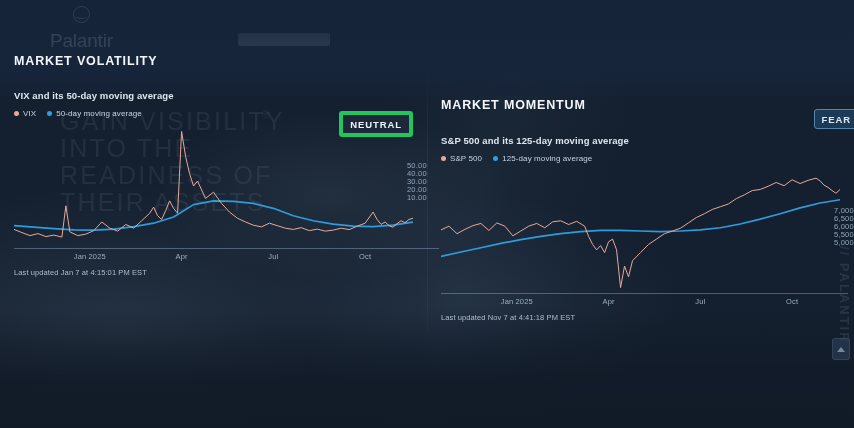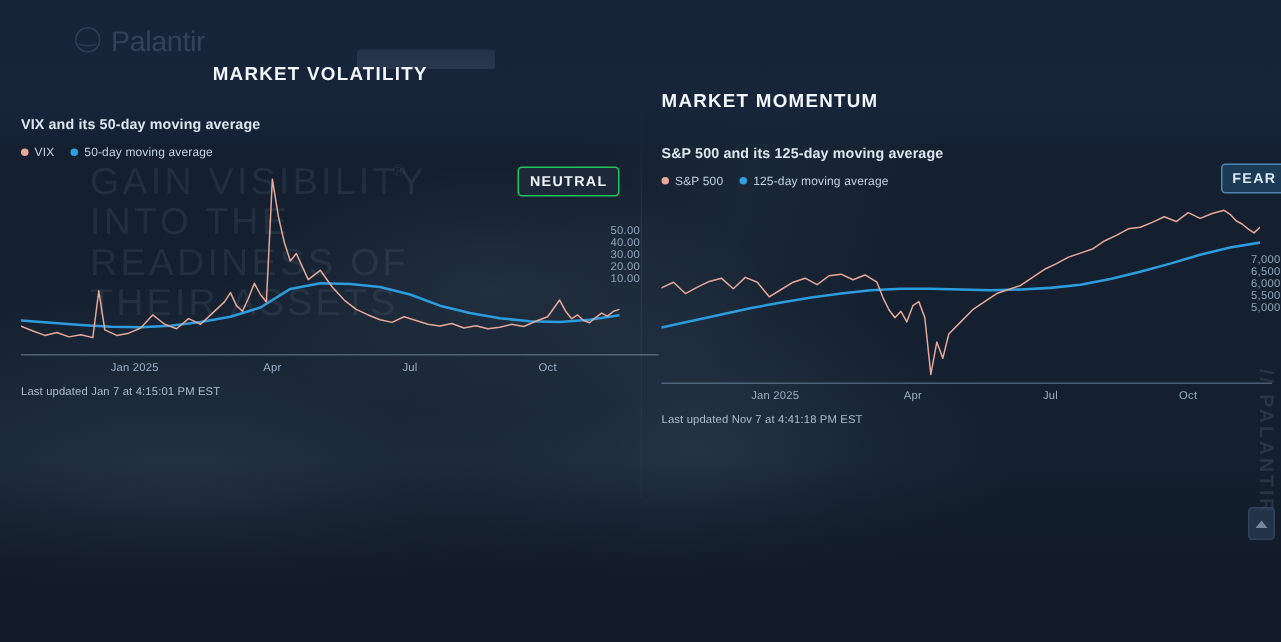--- a/index.html
+++ b/index.html
@@ -58,23 +58,24 @@
   }
   #watermark-tm {
     position: absolute;
     left: 262px; top: 108px;
     font-size: 11px;
     color: rgba(190,212,235,0.085);
   }
 
   
   #brand {
-    position: absolute; left: 50px; top: 18px;
-    display: flex; gap: 7px;
+    position: absolute; left: 50px; top: 6px;
+    display: flex; align-items: center; gap: 7px;
     opacity: 0.30;
+    flex-direction: column;
   }
   #brand .mark {
     width: 17px; height: 17px; border-radius: 50%;
     border: 1.6px solid rgba(185,205,228,0.50);
     position: relative;
   }
   #brand .mark::after {
     content: "";
     position: absolute; left: 1px; right: 1px; bottom: 3px; height: 4px;
     border-bottom: 1.6px solid rgba(185,205,228,0.50);
@@ -138,37 +139,37 @@
     background: linear-gradient(180deg, rgba(140,170,205,0) 0%, rgba(140,170,205,0.09) 30%, rgba(140,170,205,0.04) 100%);
   }
 
   .panel-title {
     font-size: 12.5px;
     font-weight: 700;
     letter-spacing: 0.85px;
     color: #f2f6fa;
     text-transform: uppercase;
   }
-  .panel-left .panel-title { margin-top: 42px; text-align: center; }
-  .panel-right .panel-title { margin-top: 60px; }
+  .panel-left .panel-title { margin-top: 54px; }
+  .panel-right .panel-title { margin-top: 98px; }
 
   .badge {
     position: absolute;
     font-size: 9.5px;
     font-weight: 700;
     letter-spacing: 0.9px;
     padding: 4px 7px 3px;
     border-radius: 3px;
     white-space: nowrap;
   }
   .badge-neutral {
     right: 14px; top: 111px;
     color: #eef3f8;
     background: #1d293b;
-    border: 1px solid #22c55e;
+    border: 4px solid #22c55e;
   }
   .badge-fear {
     right: -5px; top: 109px;
     color: #dce9f5;
     background: #1b3a55;
     border: 1px solid #4f86b4;
   }
 
   .chart-subtitle {
     font-size: 9.5px;

